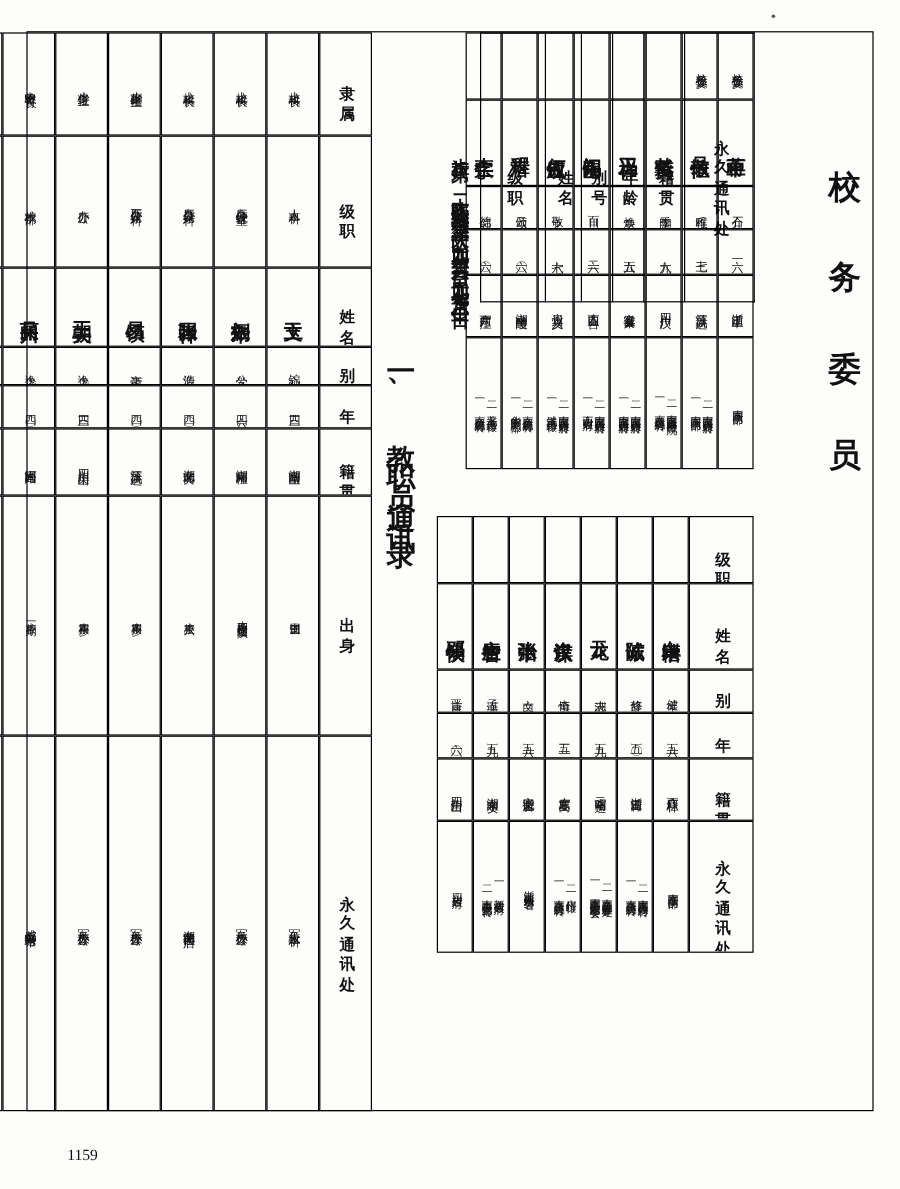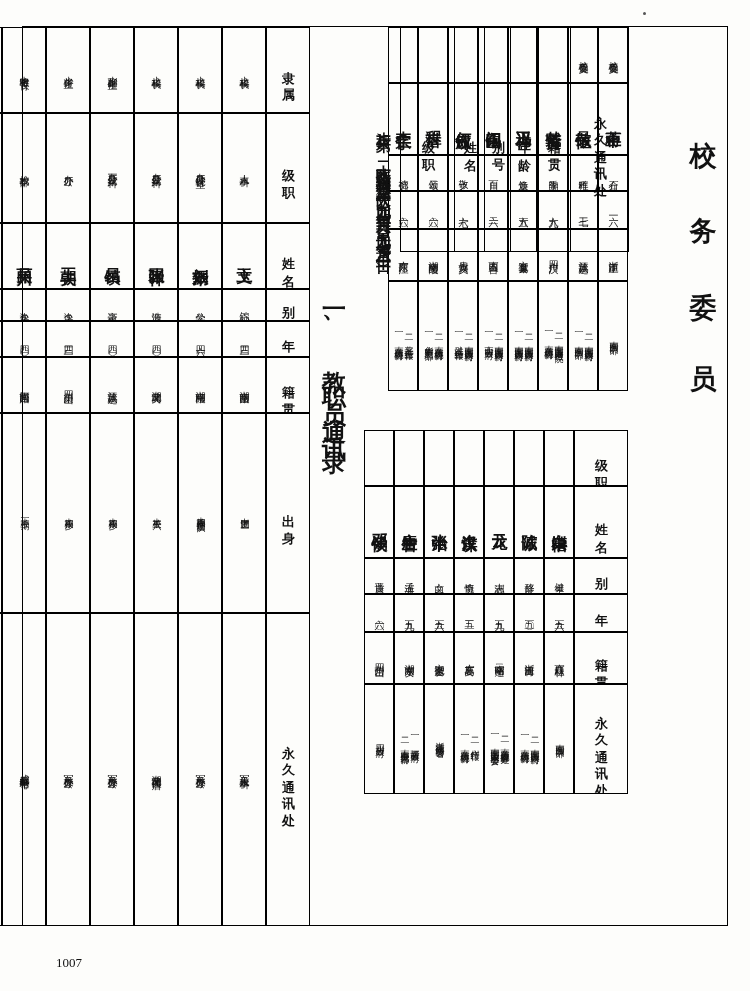--- a/index.html
+++ b/index.html
@@ -612,15 +612,15 @@
       <div class="vcell" style="position: absolute; left: -42px; top: 321px; width: 44px; height: 36px; border: 1px solid rgb(0, 0, 0); box-sizing: border-box; display: flex; align-items: center; justify-content: center; overflow: hidden;"></div>
       <div class="vcell" style="position: absolute; left: -42px; top: 357px; width: 44px; height: 56px; border: 1px solid rgb(0, 0, 0); box-sizing: border-box; display: flex; align-items: center; justify-content: center; overflow: hidden;"></div>
       <div class="vcell" style="position: absolute; left: -42px; top: 413px; width: 44px; height: 200px; border: 1px solid rgb(0, 0, 0); box-sizing: border-box; display: flex; align-items: center; justify-content: center; overflow: hidden;"></div>
       <div class="vcell" style="position: absolute; left: -42px; top: 613px; width: 44px; height: 313px; border: 1px solid rgb(0, 0, 0); box-sizing: border-box; display: flex; align-items: center; justify-content: center; overflow: hidden;"></div>
     </div>
 
   <div class="vt" style="position:absolute;left:318px;top:296px;font-size:24px;font-weight:bold;letter-spacing:16px;">一、教职员通讯录</div>
 
   <div class="vt" style="position:absolute;left:372px;top:120px;font-size:15px;font-weight:bold;letter-spacing:3px;line-height:1.5;max-height:760px;white-space:normal;">步兵第一、二大队暨辎科独立第三大队（一九四四年六月一日至一九四七年八月二十二日）</div>
 
-  <div class="pageno">1007</div>
+  <div class="pageno">1159</div>
 
 </div>
 
 </body></html>

